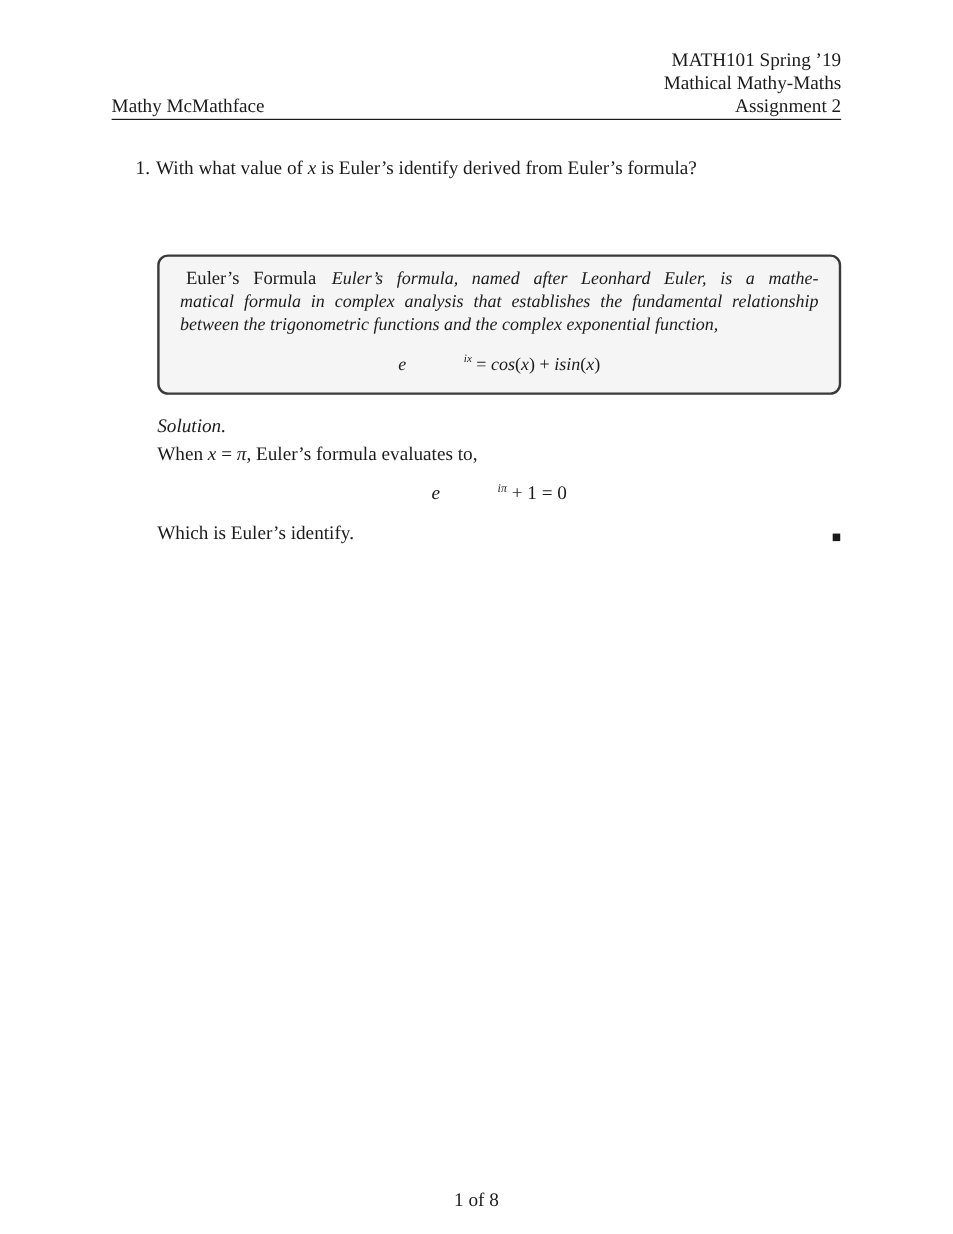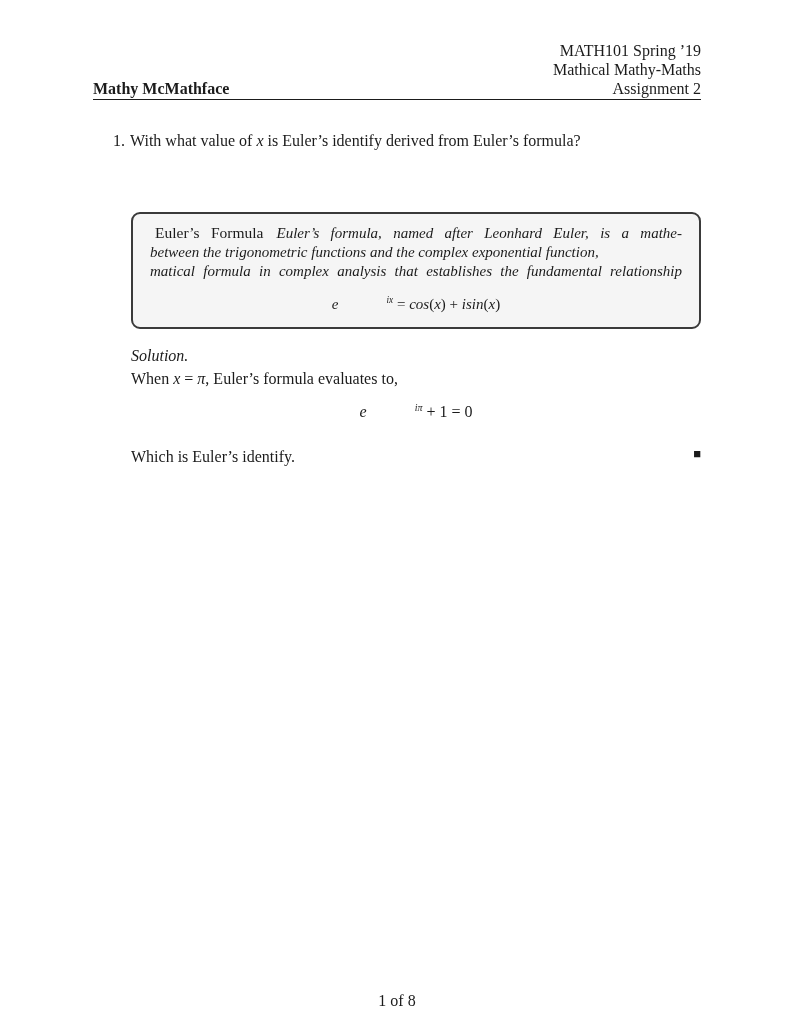--- a/index.html
+++ b/index.html
@@ -19,21 +19,21 @@
     color: var(--text);
     font-family: "Liberation Serif", "DejaVu Serif", serif;
     font-size: 16px;
     line-height: 19px;
     overflow: hidden;
   }
 
   
   .header { position: absolute; top: 41px; left: 93px; right: 93px; }
   .header-right { text-align: right; }
-  .header-left { position: absolute; left: 0; bottom: 0; font-weight: bold; }
+  .header-left { position: absolute; left: 0; bottom: 0; }
   .rule { position: absolute; top: 99px; left: 93px; right: 93px; border-top: 1px solid var(--rule); }
 
   
   .question { position: absolute; top: 131px; left: 113px; right: 93px; }
   .qnum { display: inline-block; min-width: 17px; }
   .subitem { position: absolute; top: 167px; left: 133px; right: 93px; }
   .subnum { display: inline-block; min-width: 19px; }
 
   
   .latex-logo { letter-spacing: 0; }
@@ -59,21 +59,21 @@
   
   .equation { text-align: center; }
   .defbox .equation { margin-top: 14px; }
   .equation sup { font-size: 62%; line-height: 0; margin-left: 48px; }
   .equation i, .inline-math i { font-style: italic; }
 
   
   .solution { position: absolute; top: 346px; left: 131px; width: 570px; }
   .sol-label { font-style: italic; margin-bottom: 4px; }
   .solution .equation { margin-top: 14px; }
-  .sol-close { margin-top: 26px; display: flex; justify-content: space-between; align-items: flex-start; }
+  .sol-close { margin-top: 14px; display: flex; justify-content: space-between; align-items: flex-end; }
   .qed { font-size: 13px; line-height: 1; }
 
   
   .footer { position: absolute; top: 991px; left: 0; width: 100%; text-align: center; }
 </style>
 </head>
 <body>
 
 <div class="page">
 
@@ -89,22 +89,22 @@
 
   <div class="question">
     <span class="qnum">1.</span><span class="inline-math">With what value of <i>x</i> is Euler’s identify derived from Euler’s formula?</span>
   </div>
 
 
   <div class="defbox">
     <div class="boxline just l1">
       <b class="boxtitle">Euler’s Formula</b><span class="titlegap"></span><span>Euler’s formula, named after Leonhard Euler, is a mathe-</span>
     </div>
+    <div class="boxline just">matical formula in complex analysis that establishes the fundamental relationship</div>
     <div class="boxline">between the trigonometric functions and the complex exponential function,</div>
-    <div class="boxline just">matical formula in complex analysis that establishes the fundamental relationship</div>
     <div class="equation"><i>e</i><sup><i>ix</i></sup> = <i>cos</i>(<i>x</i>) + <i>isin</i>(<i>x</i>)</div>
   </div>
 
   <div class="solution">
     <div class="sol-label">Solution.</div>
     <div class="sol-line inline-math">When <i>x</i> = <i>π</i>, Euler’s formula evaluates to,</div>
     <div class="equation"><i>e</i><sup><i>iπ</i></sup> + 1 = 0</div>
     <div class="sol-close">
       <span>Which is Euler’s identify.</span>
       <span class="qed">■</span>

